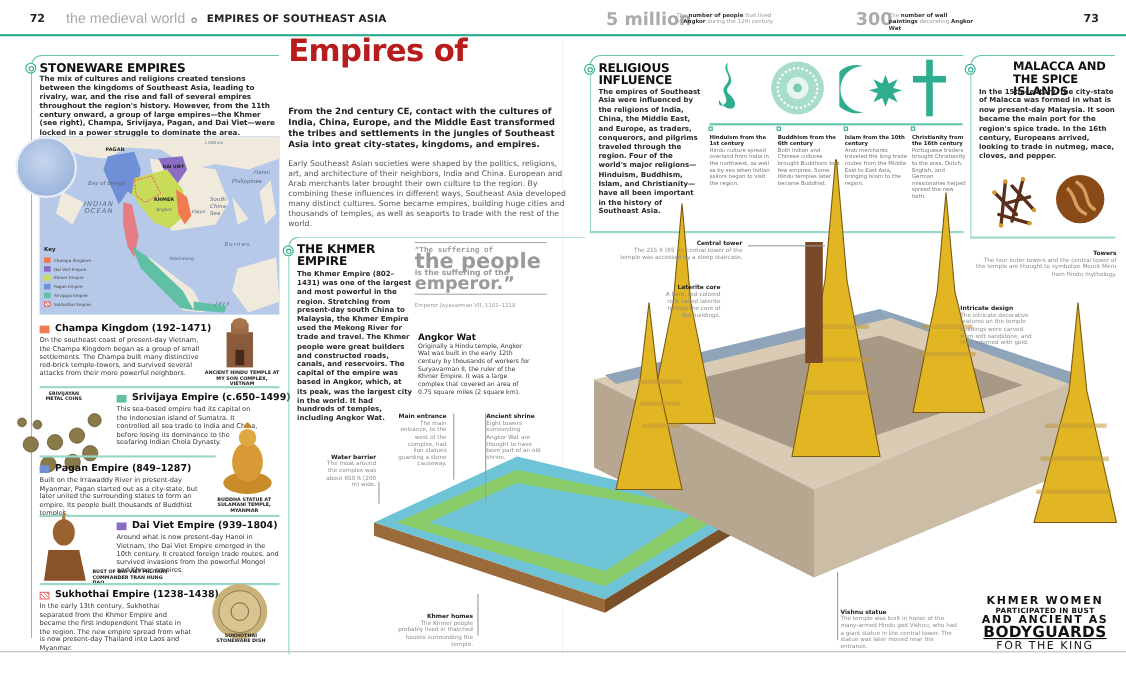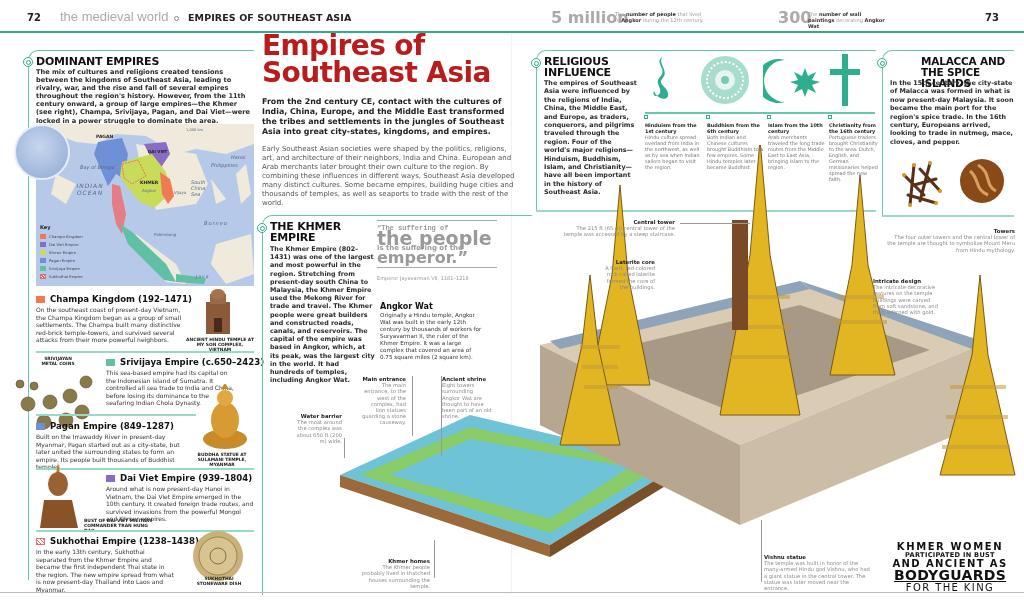--- a/index.html
+++ b/index.html
@@ -87,21 +87,21 @@
   <span class="fact-num" style="left:778px">300</span>
   <span class="fact-txt" style="left:808px; width:80px"><span>The </span><b>number of wall paintings</b><span> decorating </span><b>Angkor Wat</b><span>.</span></span>
 
   <span class="pgnum" style="left:985px">73</span>
 </div>
 
 <div class="spine"></div>
 
 <div class="frame" style="left:28px; top:50px; width:226px; height:530px;"></div>
 <div class="marker" style="left:23px; top:57px;"></div>
-<div class="sec-title" style="left:36px; top:56px;">DOMINANT EMPIRES</div>
+<div class="sec-title" style="left:36px; top:56px;">STONEWARE EMPIRES</div>
 <div class="body-b" style="left:36px; top:68px; width:215px; font-size:6.6px; line-height:8.1px;">The mix of cultures and religions created tensions between the kingdoms of Southeast Asia, leading to rivalry, war, and the rise and fall of several empires throughout the region's history. However, from the 11th century onward, a group of large empires—the Khmer (see right), Champa, Srivijaya, Pagan, and Dai Viet—were locked in a power struggle to dominate the area.</div>
 
 <div class="map">
   <svg width="218" height="162" viewBox="0 0 218 162">
 
     <path d="M0 0 L218 0 L218 20 L190 30 L160 25 L140 30 L110 12 L80 10 L60 20 L40 18 L20 10 L0 14 Z" fill="#efeadb"></path>
     <path d="M100 20 L160 30 L172 60 L160 80 L120 86 L108 60 Z" fill="#efeadb"></path>
     <path d="M175 55 L190 75 L180 80 Z" fill="#efeadb"></path>
     <path d="M180 120 L215 110 L218 150 L190 160 L175 140 Z" fill="#efeadb"></path>
     <path d="M100 110 L140 140 L150 160 L130 158 L95 120 Z" fill="#efeadb"></path>
@@ -189,21 +189,21 @@
       <circle cx="36" cy="42" r="7"></circle>
       <circle cx="56" cy="36" r="7"></circle>
       <circle cx="68" cy="52" r="7"></circle>
       <circle cx="30" cy="62" r="7"></circle>
       <circle cx="52" cy="60" r="7"></circle>
   </g>
 </svg>
 <div class="cap" style="left:38px; top:356px; width:40px;">SRIVIJAYAN METAL COINS</div>
 <div class="sub-title" style="left:106px; top:357px;">
     <span class="swatch" style="background:#5fc0a6"></span>
-    <span>Srivijaya Empire (c.650–2423)</span>
+    <span>Srivijaya Empire (c.650–1499)</span>
   </div>
 <div class="sub-body" style="left:106px; top:369px; width:130px;">This sea-based empire had its capital on the Indonesian island of Sumatra. It controlled all sea trade to India and China, before losing its dominance to the seafaring Indian Chola Dynasty.</div>
 <div class="hline" style="left:36px; top:414px; width:160px;"></div>
 
 <svg class="abs" style="left:200px; top:384px;" width="50" height="66">
   <ellipse cx="25" cy="55" rx="22" ry="10" fill="#c98a2a"></ellipse>
     <ellipse cx="25" cy="36" rx="14" ry="18" fill="#d89a34"></ellipse>
     <circle cx="25" cy="14" r="8" fill="#e0a840"></circle>
     <path d="M21 5 L25 -1 L29 5 Z" fill="#c98a2a"></path>
 </svg>
@@ -235,21 +235,20 @@
 <div class="sub-body" style="left:36px; top:548px; width:140px;">In the early 13th century, Sukhothai separated from the Khmer Empire and became the first independent Thai state in the region. The new empire spread from what is now present-day Thailand into Laos and Myanmar.</div>
 <svg class="abs" style="left:192px; top:530px;" width="52" height="52">
   <circle cx="26" cy="26" r="25" fill="#c9b27a"></circle>
     <circle cx="26" cy="26" r="19" fill="#d8c490" stroke="#8a7440" stroke-width="0.8"></circle>
     <circle cx="26" cy="26" r="8" fill="none" stroke="#6a5a30" stroke-width="0.8"></circle>
 </svg>
 <div class="cap" style="left:194px; top:576px; width:50px;">SUKHOTHAI STONEWARE DISH</div>
 
 <div class="main-title">
   <div>Empires of</div>
-  <div>Southeast Asia</div>
 </div>
 <div class="intro">From the 2nd century CE, contact with the cultures of India, China, Europe, and the Middle East transformed the tribes and settlements in the jungles of Southeast Asia into great city-states, kingdoms, and empires.</div>
 <div class="intro-body">Early Southeast Asian societies were shaped by the politics, religions, art, and architecture of their neighbors, India and China. European and Arab merchants later brought their own culture to the region. By combining these influences in different ways, Southeast Asia developed many distinct cultures. Some became empires, building huge cities and thousands of temples, as well as seaports to trade with the rest of the world.</div>
 
 <div class="frame" style="left:262px; top:215px; width:270px; height:380px; border-top-color:#66c6ae;"></div>
 <div class="marker" style="left:257px; top:223px;"></div>
 <div class="sec-title" style="left:270px; top:221px;">
     <div>THE KHMER</div>
     <div>EMPIRE</div>
   </div>

